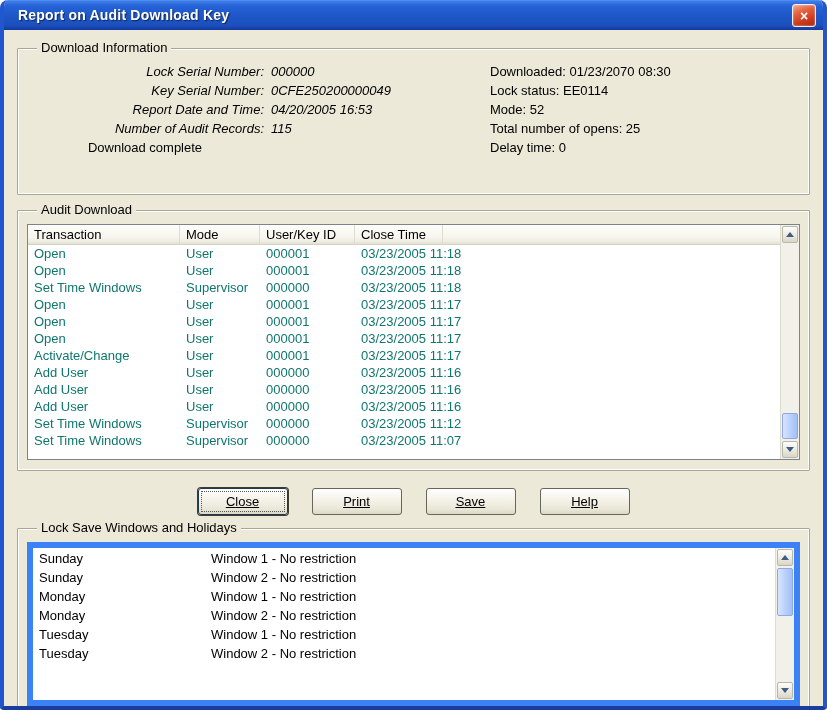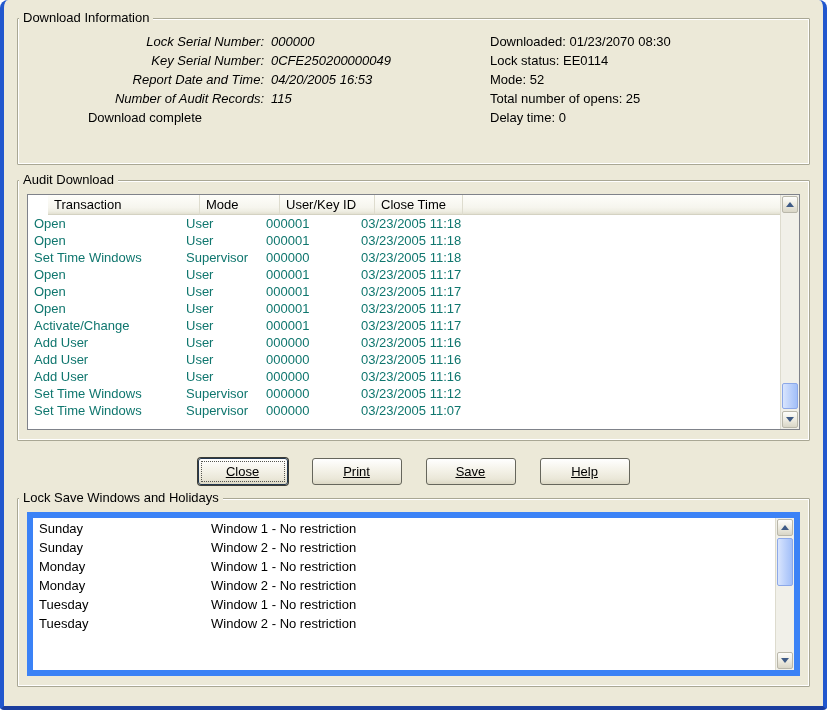--- a/index.html
+++ b/index.html
@@ -21,35 +21,35 @@
     border:1px solid #F0F0F0;
     background:linear-gradient(160deg,#F2A88E 0%,#E2603F 35%,#CB3A1C 70%,#A82A10 100%);
     color:#fff;display:flex;align-items:center;justify-content:center;
     font-size:14px;font-weight:bold;box-shadow:inset 0 0 2px rgba(255,255,255,.65);cursor:pointer;
   }
   .content{padding:9px 13px 0;}
   .groupbox{
     position:relative;border:1px solid #A9A794;border-radius:1px;
     box-shadow:inset 0 0 0 1px #ffffff;
   }
-  .gb-label{position:absolute;top:-9px;left:1px;background:#ECE9D8;padding:0 4px;font-size:13px;color:#000;white-space:nowrap;}
+  .gb-label{position:absolute;top:-9px;left:19px;background:#ECE9D8;padding:0 4px;font-size:13px;color:#000;white-space:nowrap;}
   
   .gb-info{margin-top:9px;height:132px;padding:13px 10px 0 8px;box-sizing:content-box;}
   .info-cols{display:flex;}
   .info-left{width:452px;}
   .info-row{display:flex;line-height:19px;font-size:13px;font-style:italic;}
   .info-label{width:238px;text-align:right;white-space:nowrap;}
   .info-value{margin-left:7px;white-space:nowrap;}
   .info-status{width:238px;text-align:center;line-height:19px;font-size:13px;}
   .info-right{flex:1;padding-left:12px;font-size:13px;}
   .info-line{line-height:19px;white-space:nowrap;}
   
   .gb-audit{margin-top:15px;padding:13px 9px 10px;}
   .listview{position:relative;height:236px;background:#fff;border:1px solid #7F828A;box-sizing:border-box;}
-  .lv-header{display:flex;height:20px;margin-right:19px;margin-left:20px;}
+  .lv-header{display:flex;height:20px;margin-right:19px;}
   .hcell{
     box-sizing:border-box;height:20px;padding:2px 0 0 6px;font-size:13px;white-space:nowrap;overflow:hidden;
     background:linear-gradient(180deg,#FEFEFA 0%,#F6F5EE 65%,#EFEEE3 85%,#E3E1D2 100%);
     border-right:1px solid #DEDCCE;border-bottom:1px solid #D4D2C2;
   }
   .cfill{flex:1;border-right:none;}
   .lv-body{position:absolute;top:20px;left:0;right:19px;bottom:0;overflow:hidden;}
   .trow{display:flex;height:17px;line-height:17px;}
   .tcell{box-sizing:border-box;padding-left:6px;font-size:13px;white-space:nowrap;overflow:hidden;color:#0f766e;}
   .c0{width:152px}.c1{width:80px}.c2{width:95px}.c3{width:120px}.c4{width:88px}
@@ -84,20 +84,26 @@
   .listbox{position:relative;height:164px;background:#fff;border:6px solid #3b82f6;box-sizing:border-box;}
   .lock-body{position:absolute;top:1px;left:0;right:19px;bottom:1px;overflow:hidden;}
   .lrow{display:flex;height:19px;line-height:19px;font-size:13px;}
   .lday{width:178px;padding-left:6px;box-sizing:border-box;white-space:nowrap;}
   .lwin{white-space:nowrap;}
 </style>
 </head>
 <body>
 
 <div class="window">
+  <div class="titlebar">
+    <span class="title">Report on Audit Download Key</span>
+    <div class="close-btn">
+      <span>×</span>
+    </div>
+  </div>
 
   <div class="content">
 
     <div class="groupbox gb-info">
       <span class="gb-label">Download Information</span>
       <div class="info-cols">
         <div class="info-left" id="info-left">
             <div class="info-row">
               <span class="info-label">Lock Serial Number:</span>
               <span class="info-value">000000</span>

